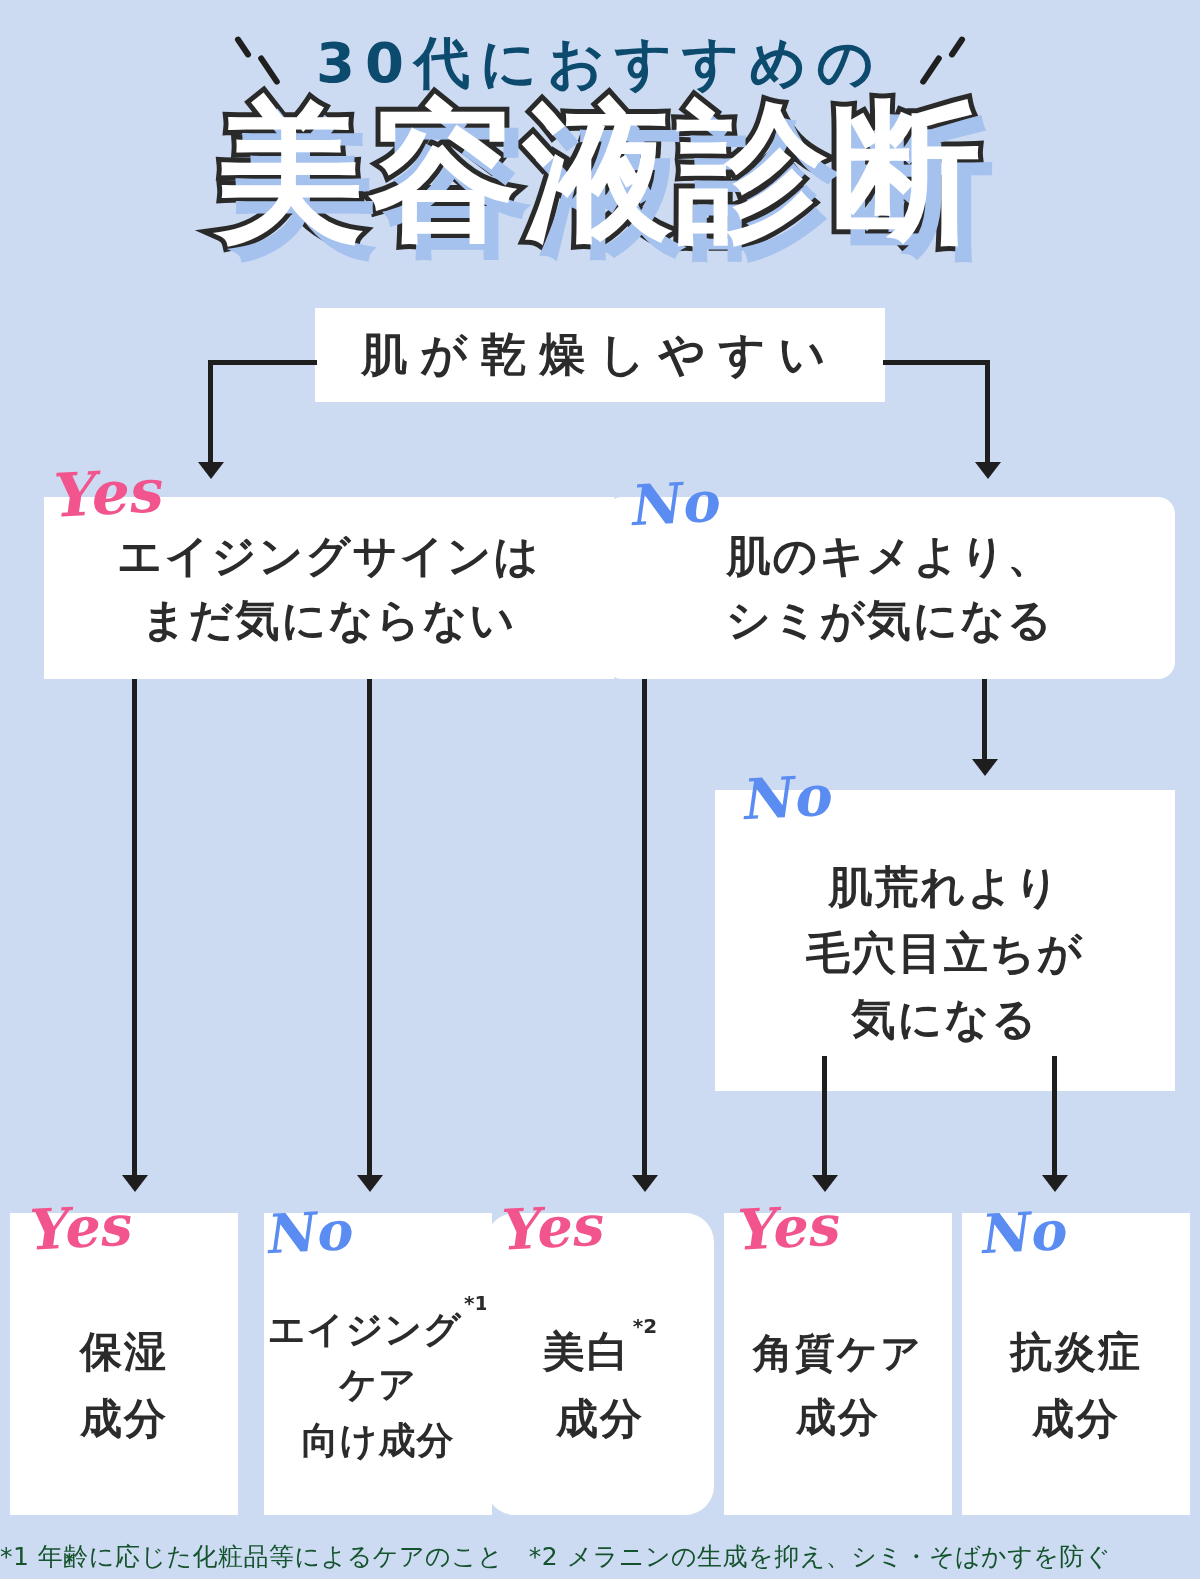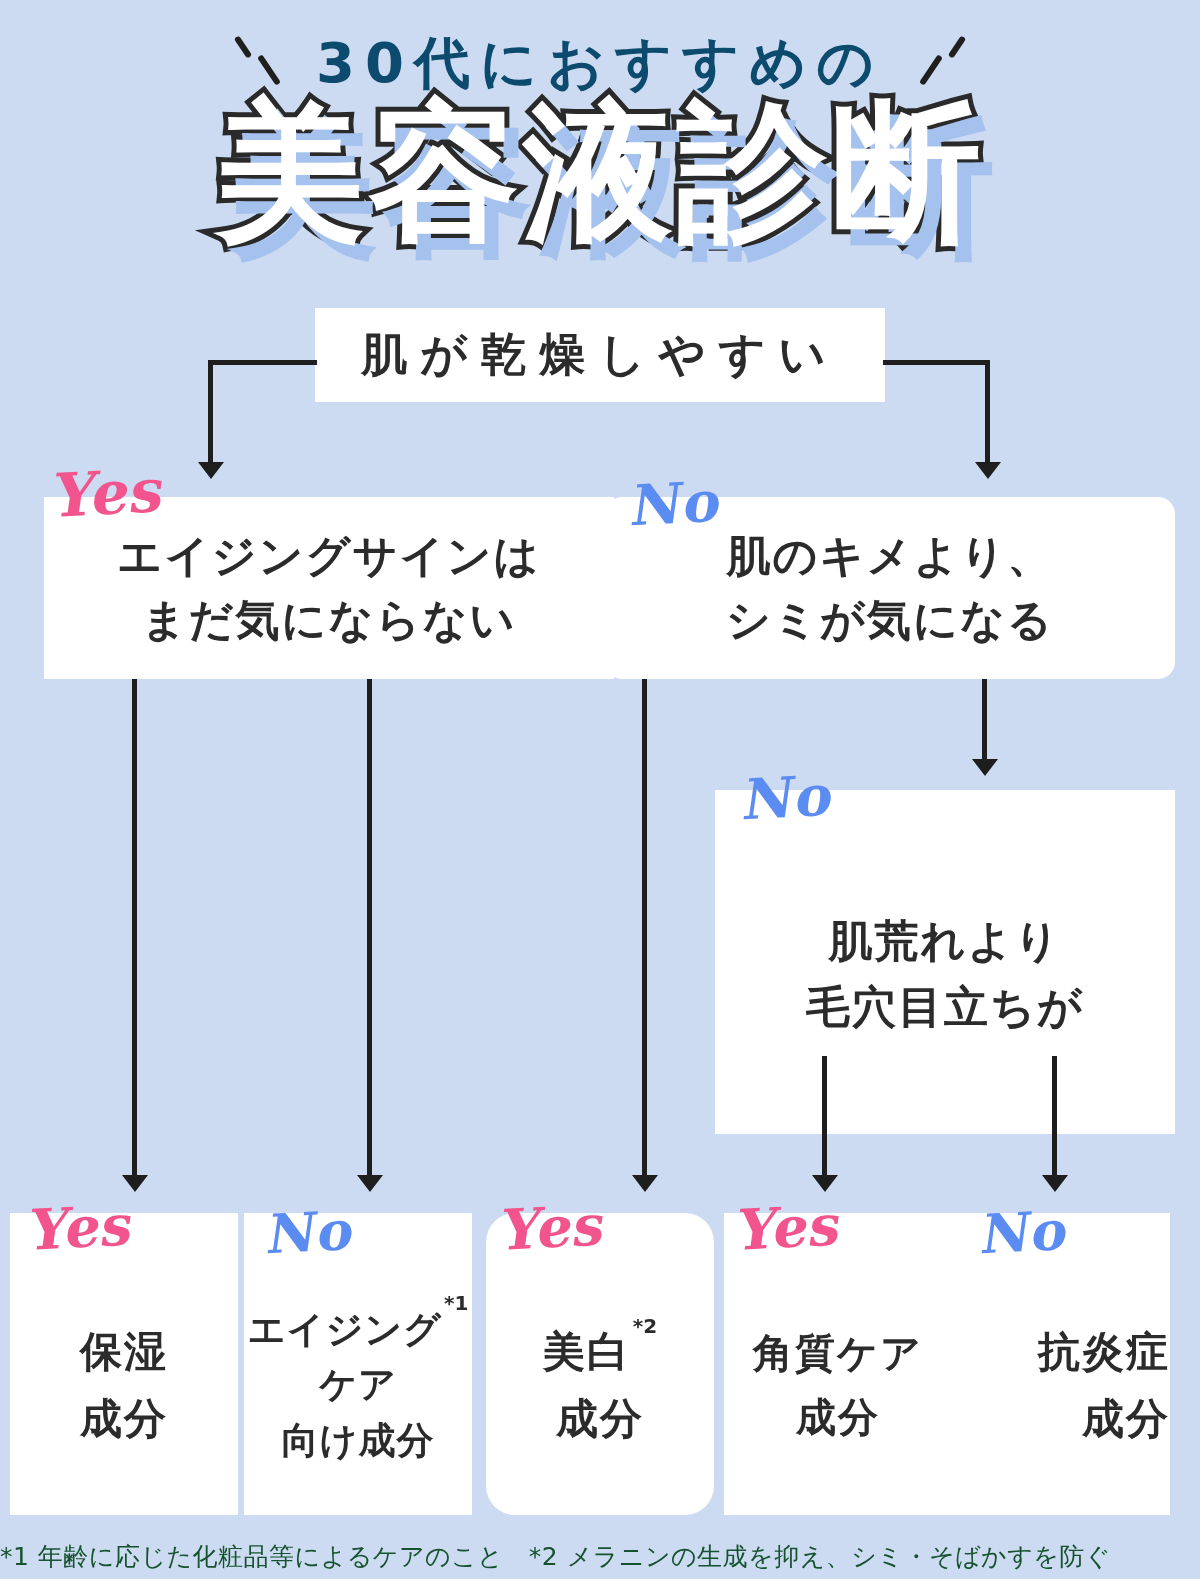--- a/index.html
+++ b/index.html
@@ -23,24 +23,24 @@
     paint-order:stroke fill;
     text-shadow:14px 16px 0 var(--title-shadow,#a5c1ee); }
 
   
   .box { position:absolute; background:var(--box,#ffffff); color:var(--text,#2b2b2b);
     display:flex; flex-direction:column; justify-content:center; align-items:center;
     text-align:center; font-weight:700; }
   .q1 { left:315px; top:308px; width:570px; height:94px; font-size:46px; letter-spacing:13px; }
   .q2 { left:25px;  top:497px; width:570px; height:182px; font-size:44px; line-height:1.45; letter-spacing:2px;margin-left:19px; }
   .q3 { left:605px; top:497px; width:570px; height:182px; font-size:44px; line-height:1.45; letter-spacing:2px;border-radius:17px; }
-  .q4 { left:715px; top:790px; width:460px; height:344px; font-size:44px; line-height:1.5; letter-spacing:2px; padding-top:24px; }
+  .q4 { left:715px; top:790px; width:460px; height:301px; font-size:44px; line-height:1.5; letter-spacing:2px; padding-top:24px; }
   .result { top:1213px; width:228px; height:302px; font-size:42px; line-height:1.6; letter-spacing:2px; padding-top:42px; }
-  .r1 { left:10px; } .r2 { left:244px; font-size:37px; line-height:1.5; letter-spacing:1px; }
-  .r3 { left:486px;border-radius:29px; } .r4 { left:724px; font-size:40px; } .r5 { left:942px;align-items:flex-end; }
+  .r1 { left:10px; } .r2 { left:264px; font-size:37px; line-height:1.5; letter-spacing:1px; }
+  .r3 { left:486px;border-radius:29px; } .r4 { left:724px; font-size:40px; } .r5 { left:962px; }
 
   
   .branch { position:absolute; z-index:5; font-weight:700; font-style:italic;
     font-family:"DejaVu Serif","Liberation Serif",serif; transform:rotate(-3deg); }
   .branch.yes { color:var(--yes,#f2548e); }
   .branch.no  { color:var(--no,#5b8cf2); }
   .bl-q2 { left:54px;  top:458px; font-size:60px; }
   .bl-q3 { left:632px; top:470px; font-size:56px; }
   .bl-q4 { left:744px; top:764px; font-size:56px; }
   .bl-r1 { left:30px;  top:1194px; font-size:56px; }
@@ -118,20 +118,21 @@
   <div class="ah a2-a"></div>
   <div class="ln v a3-v"></div>
   <div class="ah a3-a"></div>
   <div class="ln v a4-v"></div>
   <div class="ah a4-a"></div>
 
   <span class="branch no bl-q4">No</span>
   <div class="box q4">
     <div>肌荒れより</div>
     <div>毛穴目立ちが</div>
+    <div>気になる</div>
   </div>
 
   <div class="ln v a5-v"></div>
   <div class="ah a5-a"></div>
   <div class="ln v a6-v"></div>
   <div class="ah a6-a"></div>
 
   <span class="branch yes bl-r1">Yes</span>
   <div class="box result r1">
     <div>保湿</div>

